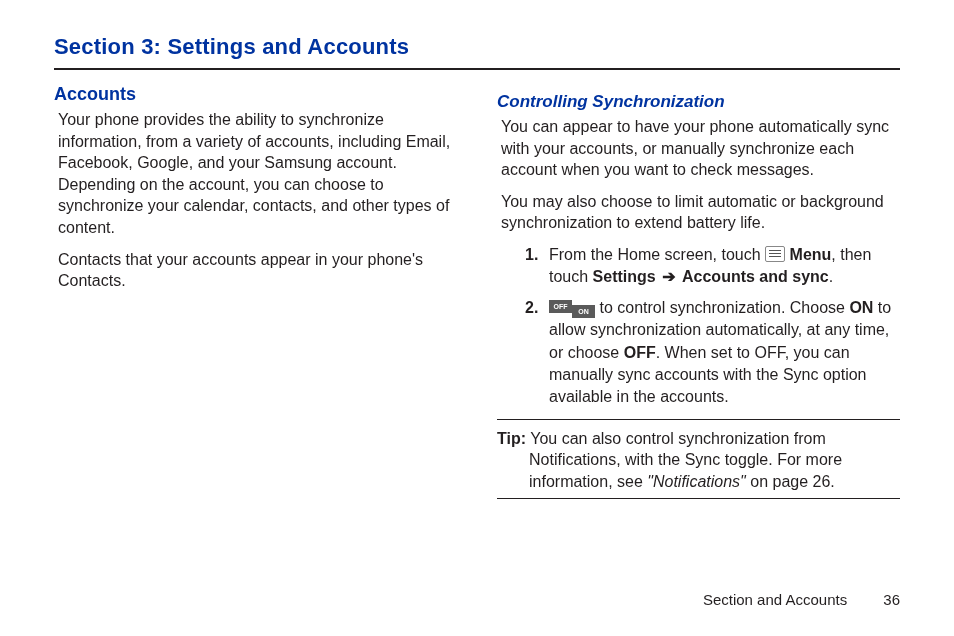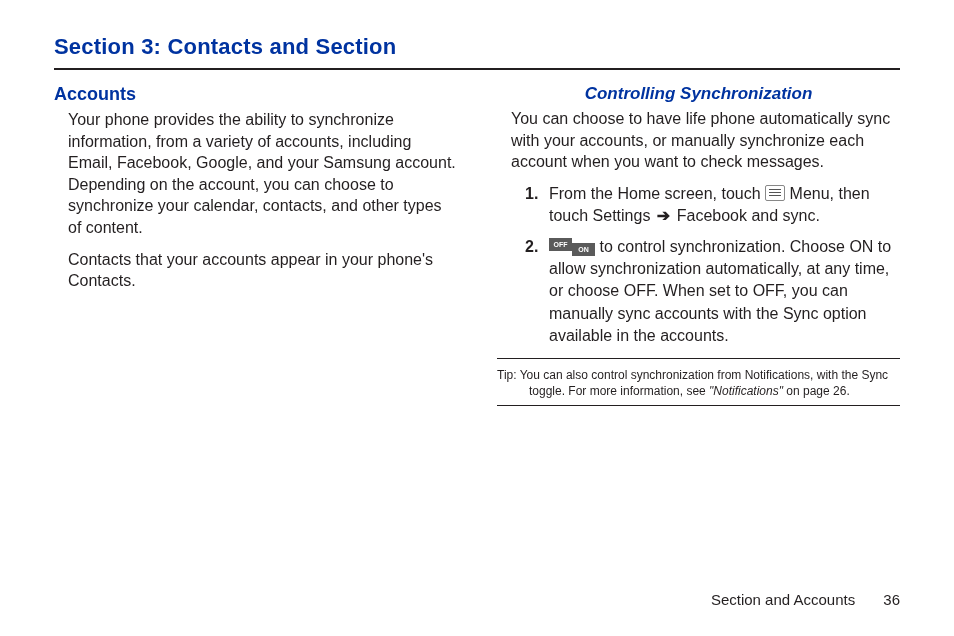--- a/index.html
+++ b/index.html
@@ -46,29 +46,28 @@
     font-size: 18px;
     color: #0033a0;
     margin: 0 0 4px 0;
   }
   .h-sub {
     font-family: Arial, Helvetica, sans-serif;
     font-weight: bold;
     font-style: italic;
     font-size: 17px;
     color: #0033a0;
-    margin: 0 0 4px 0;
-    text-align: center;
+    margin: 8px 0 4px 0;
   }
   .para {
     font-family: "Helvetica Neue", Arial, Helvetica, sans-serif;
     font-stretch: condensed;
     font-size: 16px;
     line-height: 1.35;
-    margin: 0 0 10px 14px;
+    margin: 0 0 10px 4px;
     color: #231f20;
   }
   .ol {
     margin: 0 0 10px 28px;
     padding: 0;
     counter-reset: step;
   }
   .ol .li {
     position: relative;
     font-family: "Helvetica Neue", Arial, Helvetica, sans-serif;
@@ -77,21 +76,21 @@
     line-height: 1.4;
     margin: 0 0 8px 0;
     padding-left: 24px;
     color: #231f20;
   }
   .ol .li .num {
     position: absolute;
     left: 0;
     font-weight: bold;
   }
-  .bold { font-weight: normal; text-align: center; }
+  .bold { font-weight: bold; text-align: center; }
   .italic { font-style: italic; }
   .arrow {
     font-weight: bold;
     padding: 0 2px;
   }
   .menu-icon {
     display: inline-block;
     vertical-align: -2px;
     width: 18px;
     height: 14px;
@@ -134,66 +133,67 @@
     background: #5a5a5a;
   }
   .thin-rule {
     border: none;
     border-top: 1px solid #231f20;
     margin: 6px 0 8px 0;
   }
   .tip-block {
     font-family: "Helvetica Neue", Arial, Helvetica, sans-serif;
     font-stretch: condensed;
-    font-size: 12px;
+    font-size: 16px;
     line-height: 1.35;
     color: #231f20;
     padding-left: 32px;
     text-indent: -32px;
     margin: 0 0 6px 0;
   }
   .footer {
     position: absolute;
     right: 54px;
     bottom: 28px;
     font-family: "Helvetica Neue", Arial, Helvetica, sans-serif;
     font-stretch: condensed;
     font-size: 15px;
     color: #231f20;
   }
   .footer .pg {
-    margin-left: 24px;
+    margin-left: 32px;
   }
 </style>
 </head>
 <body>
 
 <div class="page">
 
-  <h1 class="section-title">Section 3: Contacts and Section</h1>
+  <h1 class="section-title">Section 3: Settings and Accounts</h1>
   <hr class="title-rule">
 
   <div class="columns">
 
     <div class="col">
       <h2 class="h-accounts">Accounts</h2>
       <p class="para">Your phone provides the ability to synchronize information, from a variety of accounts, including Email, Facebook, Google, and your Samsung account. Depending on the account, you can choose to synchronize your calendar, contacts, and other types of content.</p>
       <p class="para">Contacts that your accounts appear in your phone's Contacts.</p>
     </div>
 
     <div class="col">
       <h3 class="h-sub">Controlling Synchronization</h3>
-      <p class="para">You can choose to have life phone automatically sync with your accounts, or manually synchronize each account when you want to check messages.</p>
+      <p class="para">You can appear to have your phone automatically sync with your accounts, or manually synchronize each account when you want to check messages.</p>
+      <p class="para">You may also choose to limit automatic or background synchronization to extend battery life.</p>
 
       <div class="ol">
         <div class="li">
           <span class="num">1.</span>
           <span>From the Home screen, touch </span>
           <span class="menu-icon"></span>
-          <span class="bold"> Menu</span><span>, then touch </span><span class="bold">Settings</span><span class="arrow"> ➔ </span><span class="bold">Facebook and sync</span><span>.</span>
+          <span class="bold"> Menu</span><span>, then touch </span><span class="bold">Settings</span><span class="arrow"> ➔ </span><span class="bold">Accounts and sync</span><span>.</span>
         </div>
 
         <div class="li">
           <span class="num">2.</span>
           <span class="toggle-icon">
             <span class="off">OFF</span>
             <span class="on">ON</span>
           </span>
           <span> to control synchronization. Choose </span><span class="bold">ON</span><span> to allow synchronization automatically, at any time, or choose </span><span class="bold">OFF</span><span>. When set to OFF, you can manually sync accounts with the Sync option available in the accounts.</span>
         </div>

